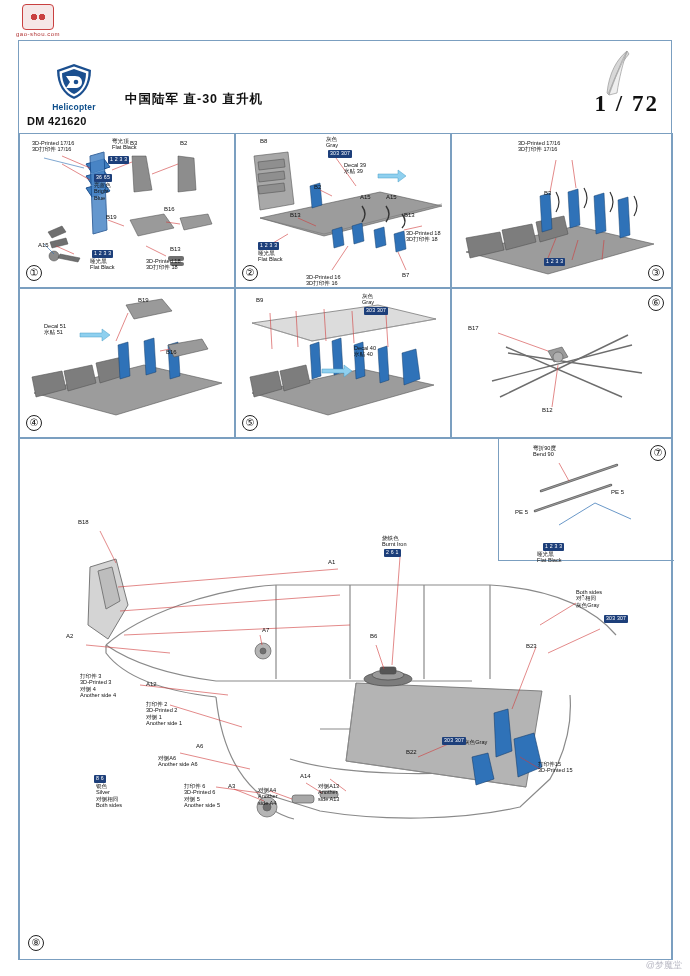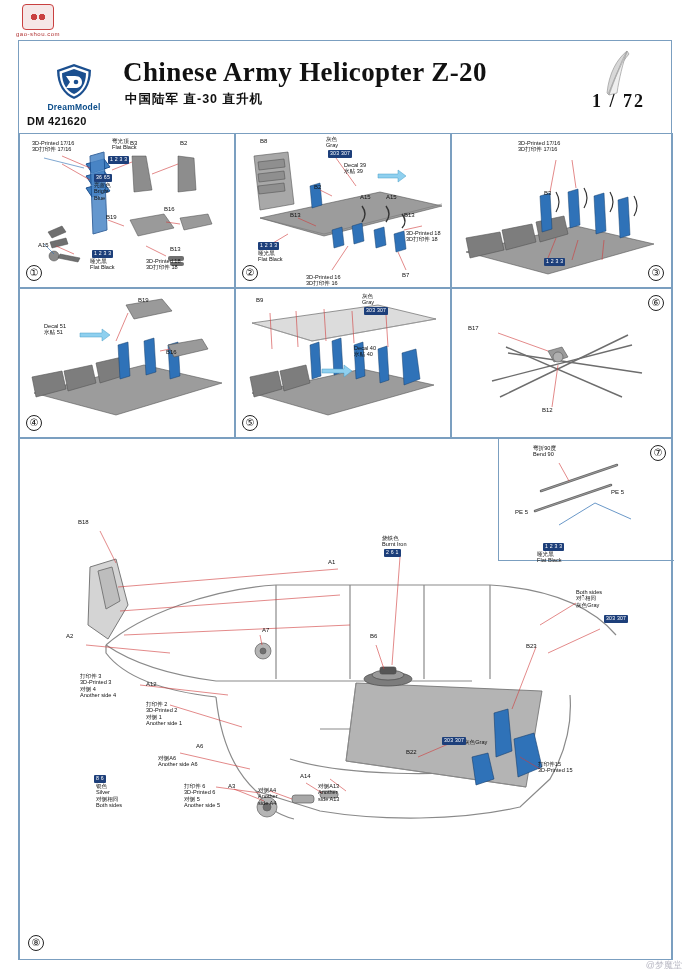--- a/index.html
+++ b/index.html
@@ -58,22 +58,22 @@
   .title {
     position:absolute; left:104px; top:16px;
     font-size:27px; font-weight:bold; color:#111;
     font-family:"Liberation Serif", serif; letter-spacing:.4px;
   }
   .title-cn {
     position:absolute; left:106px; top:50px;
     font-size:12.5px; color:#111; letter-spacing:1px; font-weight:bold;
   }
   .scale {
-    position:absolute; right:28px; top:50px;
-    font-size:18px; color:#111; font-family:"Liberation Serif", serif;
+    position:absolute; right:14px; top:50px;
+    font-size:23px; color:#111; font-family:"Liberation Serif", serif;
     font-weight:bold; letter-spacing:2px;
   }
   .feather { position:absolute; right:34px; top:8px; width:40px; height:48px; }
   .hdr-rule {
     position:absolute; left:0; top:92px; width:654px; height:1px; background:#7b9fc0;
   }
 
   
   .panel { position:absolute; border:1px solid #7b9fc0; }
   .panel-num {
@@ -111,26 +111,25 @@
       <div class="brand">
         <div class="dm-shield">
           <svg width="40" height="38" viewBox="0 0 40 38">
             <path d="M20 1 L37 7 C37 22 30 32 20 36 C10 32 3 22 3 7 Z" fill="#1b4f8f"></path>
             <path d="M20 3.5 L34.5 8.6 C34.5 21.5 28.5 30 20 33.6 C11.5 30 5.5 21.5 5.5 8.6 Z" fill="#fff"></path>
             <path d="M20 6 L32 10.3 C32 21 27 28 20 31 C13 28 8 21 8 10.3 Z" fill="#1b4f8f"></path>
             <path d="M12 13 h9 c5 0 7 3 7 6 0 4-3 6-7 6 h-9 l4-6 z" fill="#fff"></path>
             <circle cx="22" cy="19" r="2.3" fill="#1b4f8f"></circle>
           </svg>
         </div>
-        <div class="dm-label">DreamModel</div>
+        <div class="dm-label">Helicopter</div>
       </div>
 
       <div class="code">DM 421620</div>
 
-      <div class="title">Chinese Army Helicopter Z-20</div>
       <div class="title-cn">中国陆军 直-30 直升机</div>
 
       <div class="feather">
         <svg width="40" height="50" viewBox="0 0 40 50">
           <path d="M28 2 C18 10 10 24 8 44 L10 46 C14 30 22 14 30 5 Z" fill="#d8d8d8" stroke="#9a9a9a" stroke-width=".7"></path>
           <path d="M28 2 C24 14 20 30 18 44 L10 46 C16 30 22 12 28 2 Z" fill="#efefef" stroke="#9a9a9a" stroke-width=".7"></path>
           <line x1="28" y1="3" x2="9" y2="45" stroke="#a9a9a9" stroke-width=".8"></line>
         </svg>
       </div>
 

